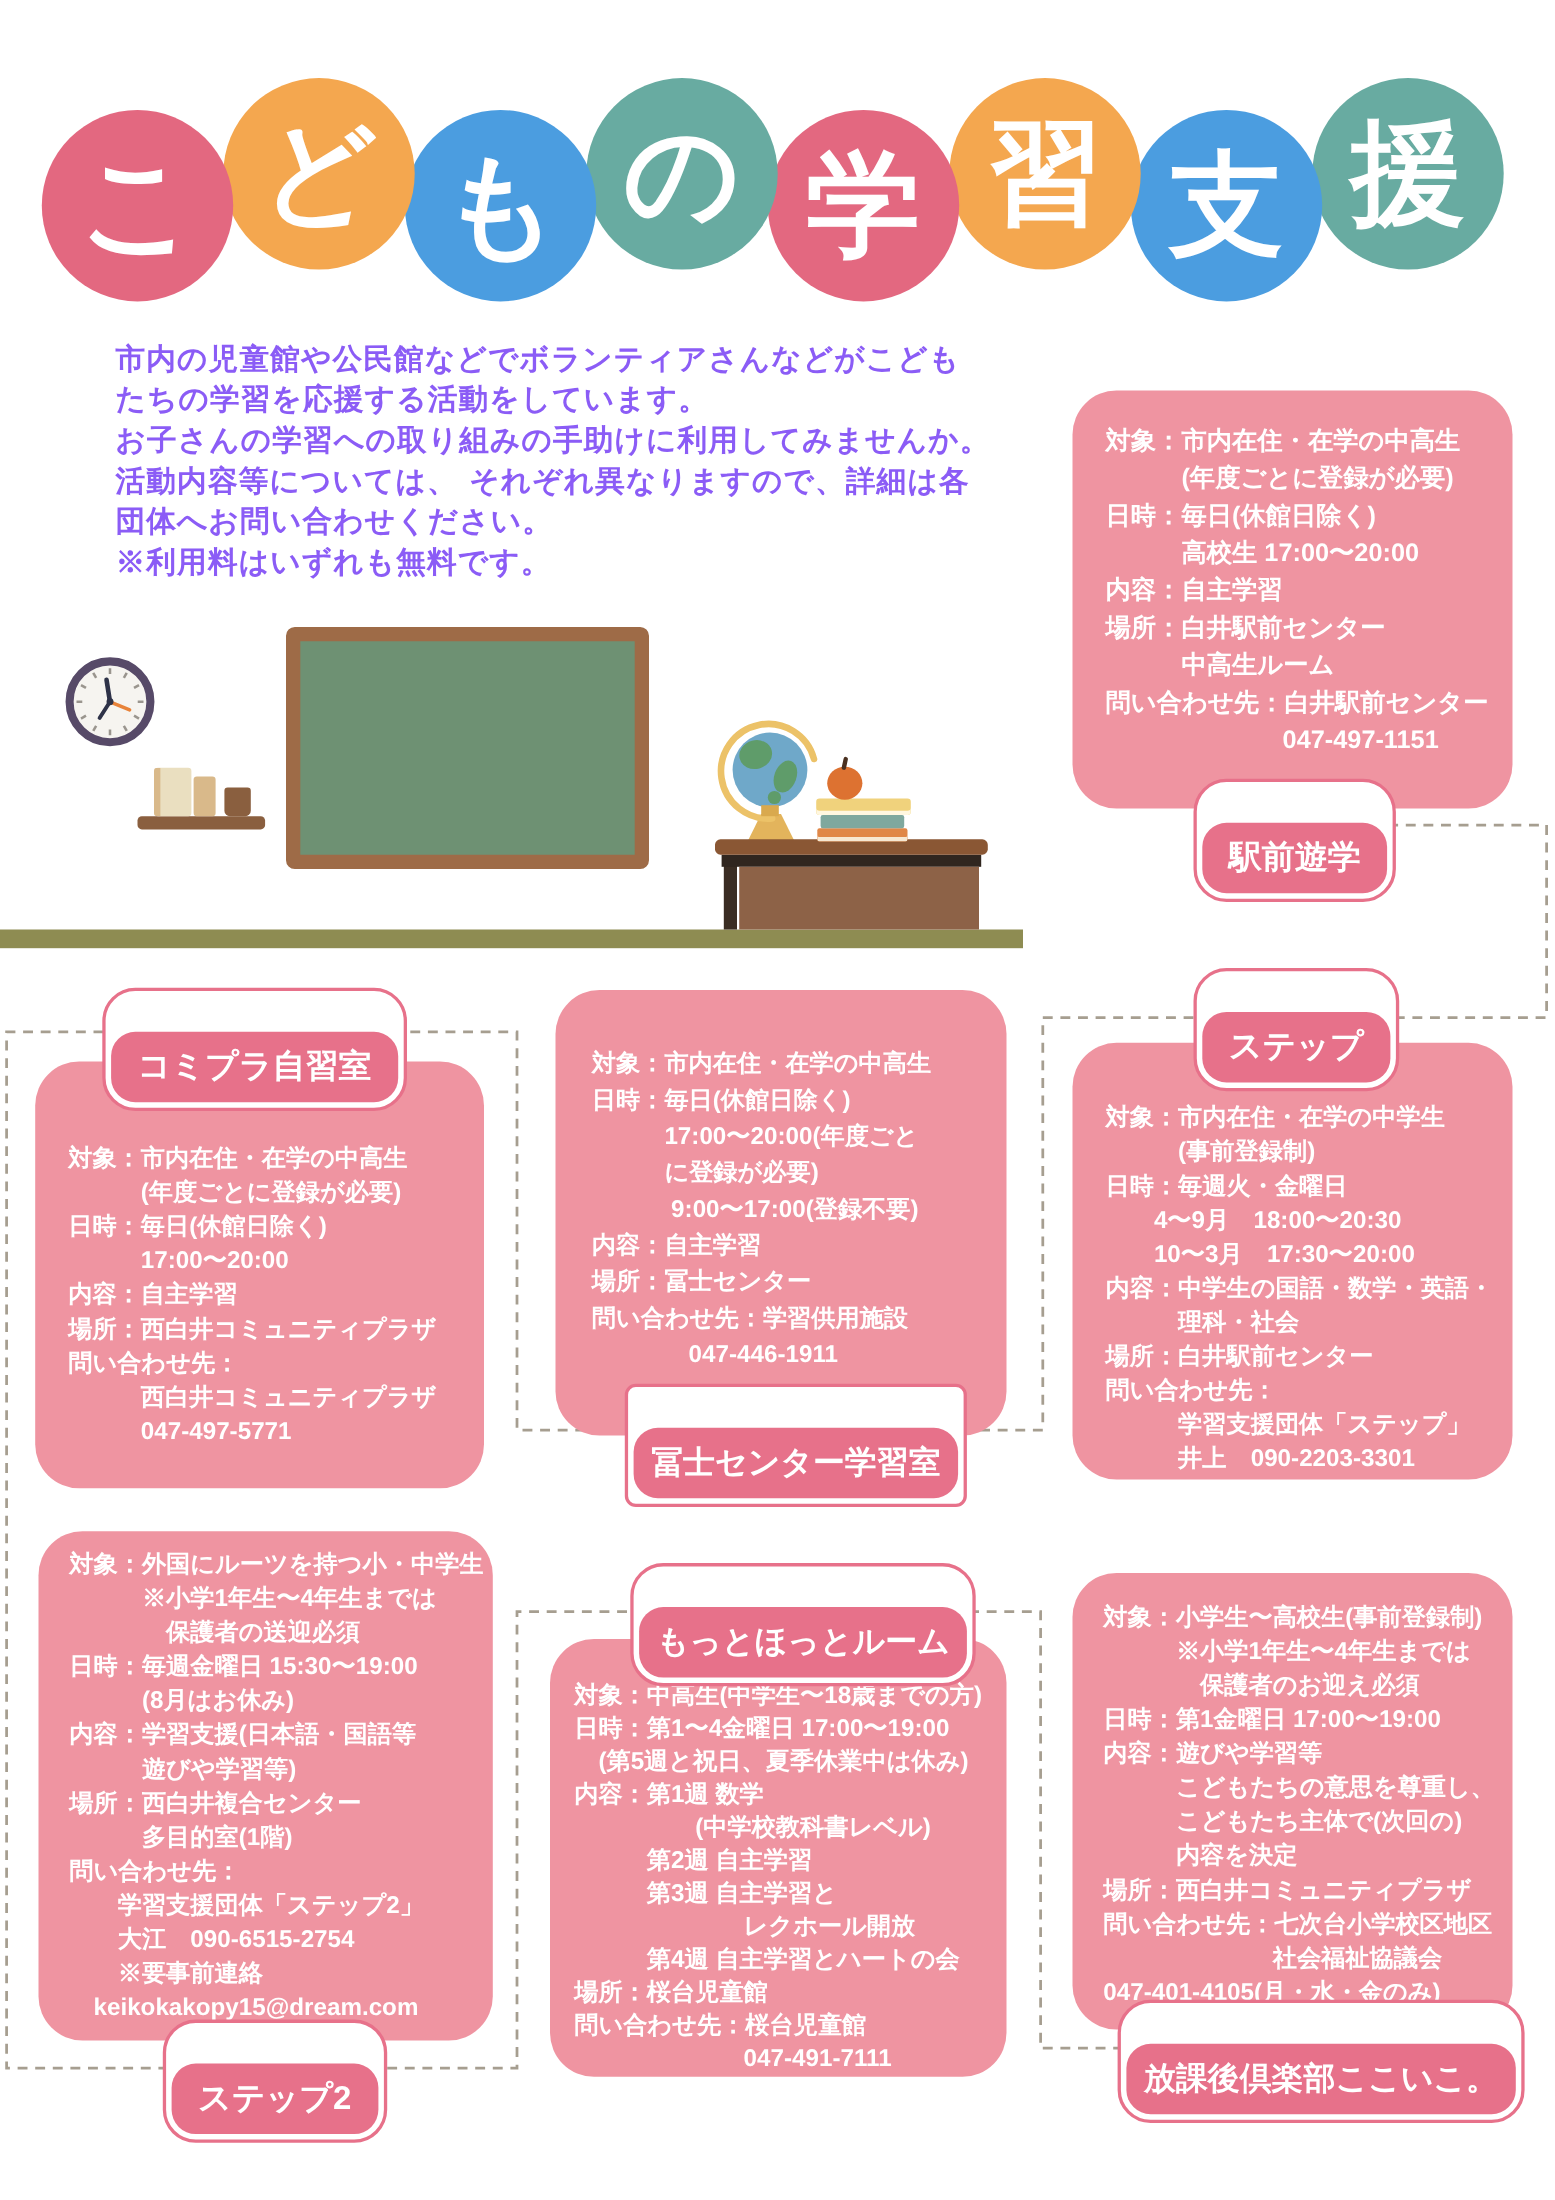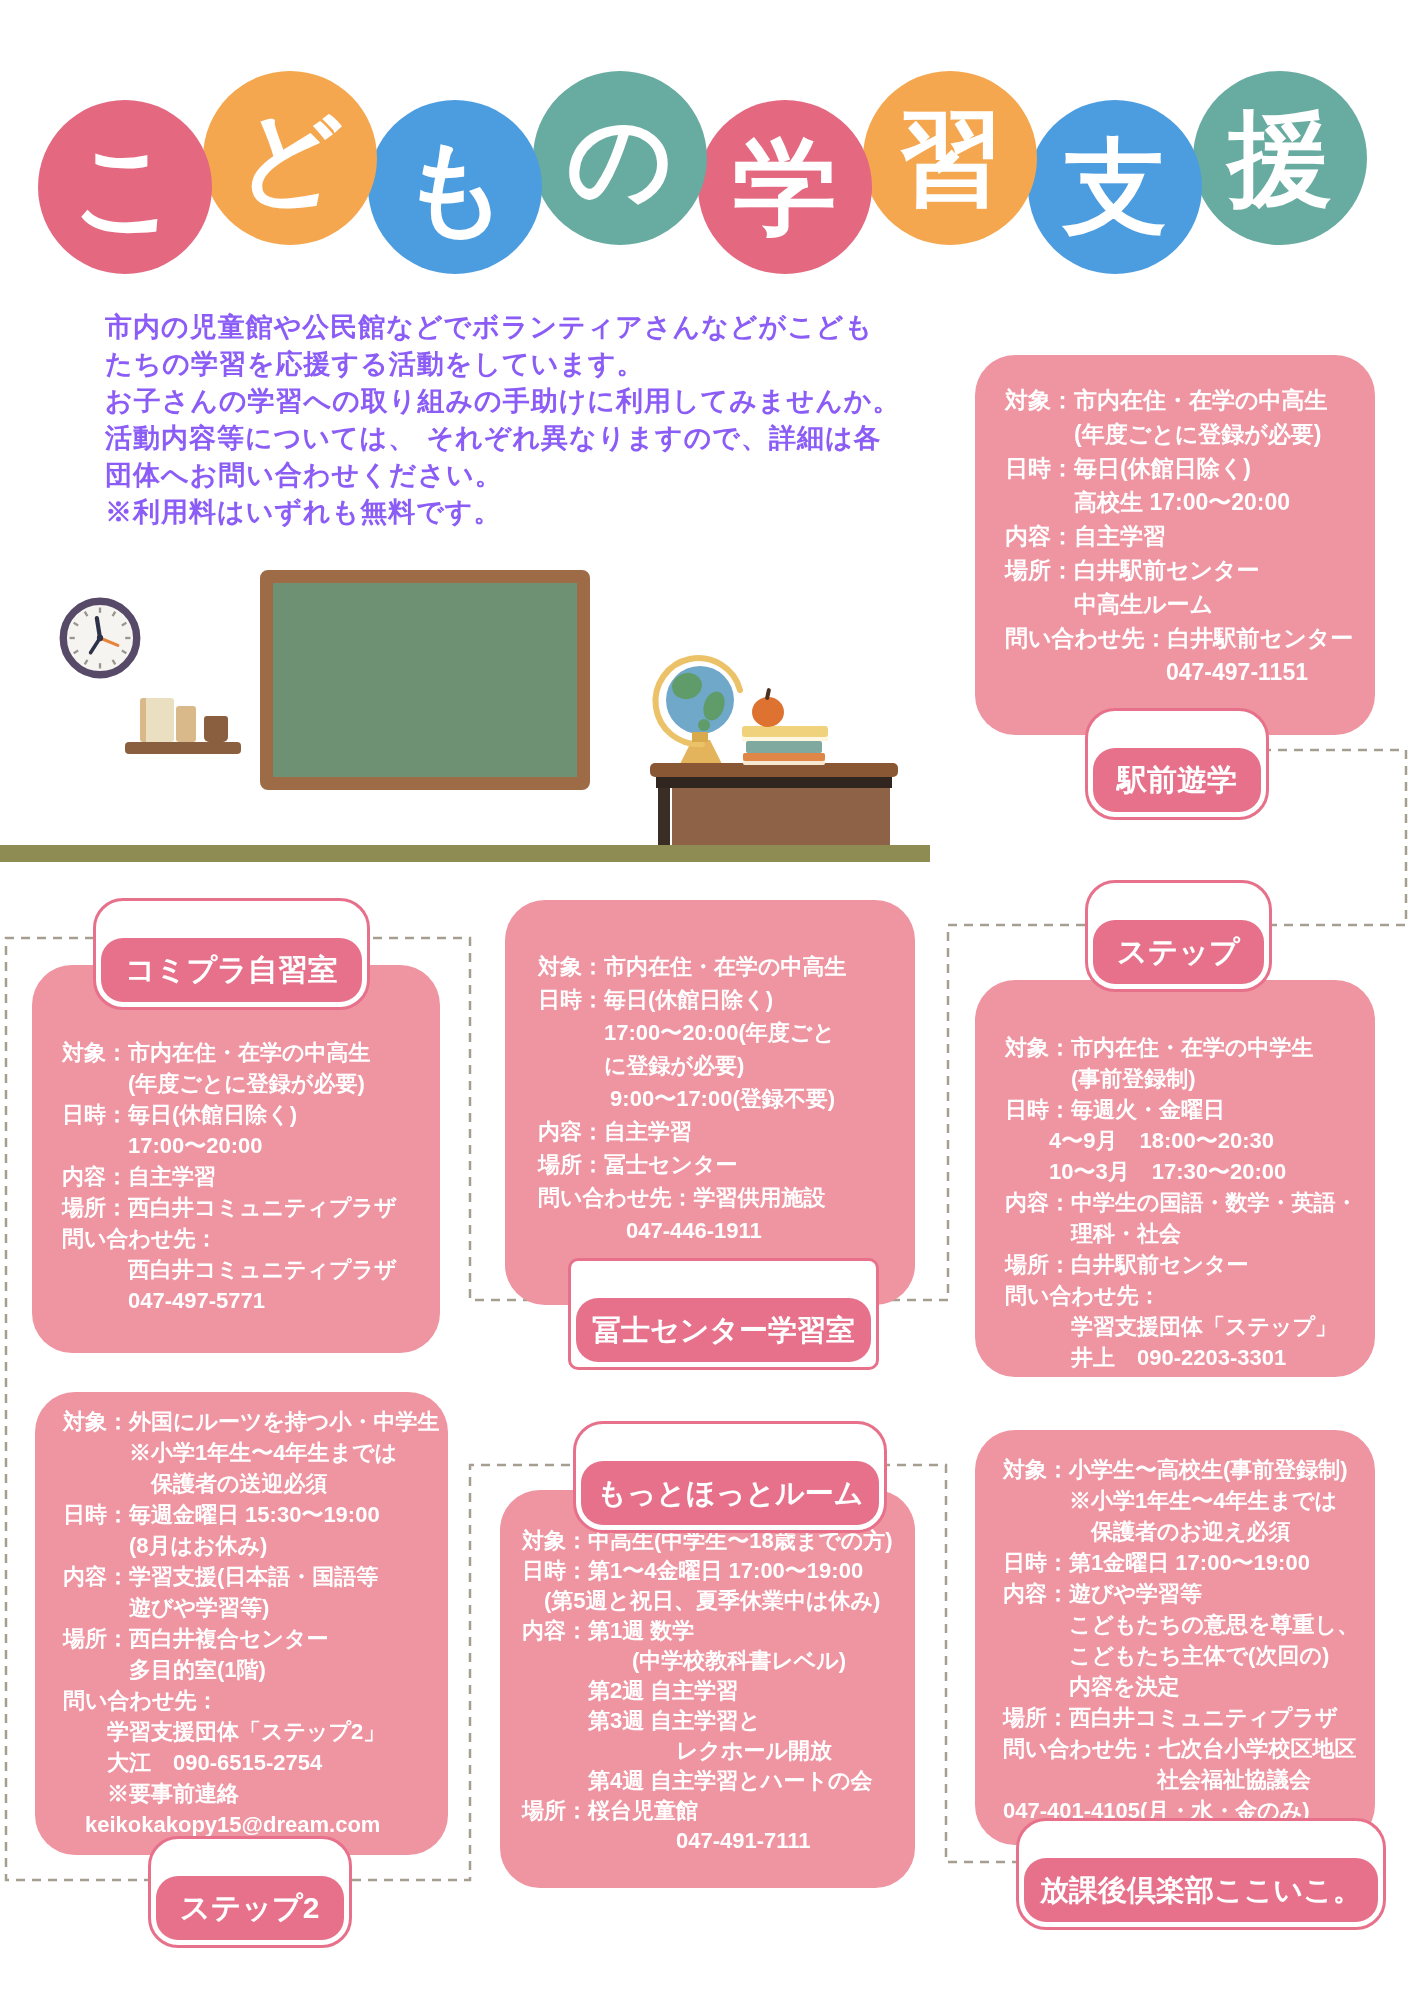--- a/index.html
+++ b/index.html
@@ -185,21 +185,21 @@
       <div class="bline">　　　 9:00〜17:00(登録不要)</div>
       <div class="bline">内容：自主学習</div>
       <div class="bline">場所：冨士センター</div>
       <div class="bline">問い合わせ先：学習供用施設</div>
       <div class="bline">　　　　047-446-1911</div>
     </div>
   <div class="badge" style="left:568px;top:1258px;border-radius:10px;">
     <span class="badge-inner" style="padding:13px 16px;font-size:29px;">冨士センター学習室</span>
   </div>
 
-  <div class="pbox size-b" style="left:975px;top:980px;width:400px;height:397px;padding:52px 18px 0 30px;">
+  <div class="pbox size-b" style="left:975px;top:948px;width:400px;height:397px;padding:52px 18px 0 30px;">
       <div class="bline">対象：市内在住・在学の中学生</div>
       <div class="bline">　　　(事前登録制)</div>
       <div class="bline">日時：毎週火・金曜日</div>
       <div class="bline">　　4〜9月　18:00〜20:30</div>
       <div class="bline">　　10〜3月　17:30〜20:00</div>
       <div class="bline">内容：中学生の国語・数学・英語・</div>
       <div class="bline">　　　理科・社会</div>
       <div class="bline">場所：白井駅前センター</div>
       <div class="bline">問い合わせ先：</div>
       <div class="bline">　　　学習支援団体「ステップ」</div>
@@ -233,20 +233,21 @@
       <div class="bline">対象：中高生(中学生〜18歳までの方)</div>
       <div class="bline">日時：第1〜4金曜日 17:00〜19:00</div>
       <div class="bline">　(第5週と祝日、夏季休業中は休み)</div>
       <div class="bline">内容：第1週 数学</div>
       <div class="bline">　　　　　(中学校教科書レベル)</div>
       <div class="bline">　　　第2週 自主学習</div>
       <div class="bline">　　　第3週 自主学習と</div>
       <div class="bline">　　　　　　　レクホール開放</div>
       <div class="bline">　　　第4週 自主学習とハートの会</div>
       <div class="bline">場所：桜台児童館</div>
+      <div class="bline">問い合わせ先：桜台児童館</div>
       <div class="bline">　　　　　　　047-491-7111</div>
     </div>
   <div class="badge" style="left:573px;top:1421px;">
     <span class="badge-inner" style="padding:13px 16px;font-size:29px;">もっとほっとルーム</span>
   </div>
 
   <div class="pbox size-b" style="left:975px;top:1430px;width:400px;height:415px;padding:24px 14px 0 28px;">
       <div class="bline">対象：小学生〜高校生(事前登録制)</div>
       <div class="bline">　　　※小学1年生〜4年生までは</div>
       <div class="bline">　　　　保護者のお迎え必須</div>

